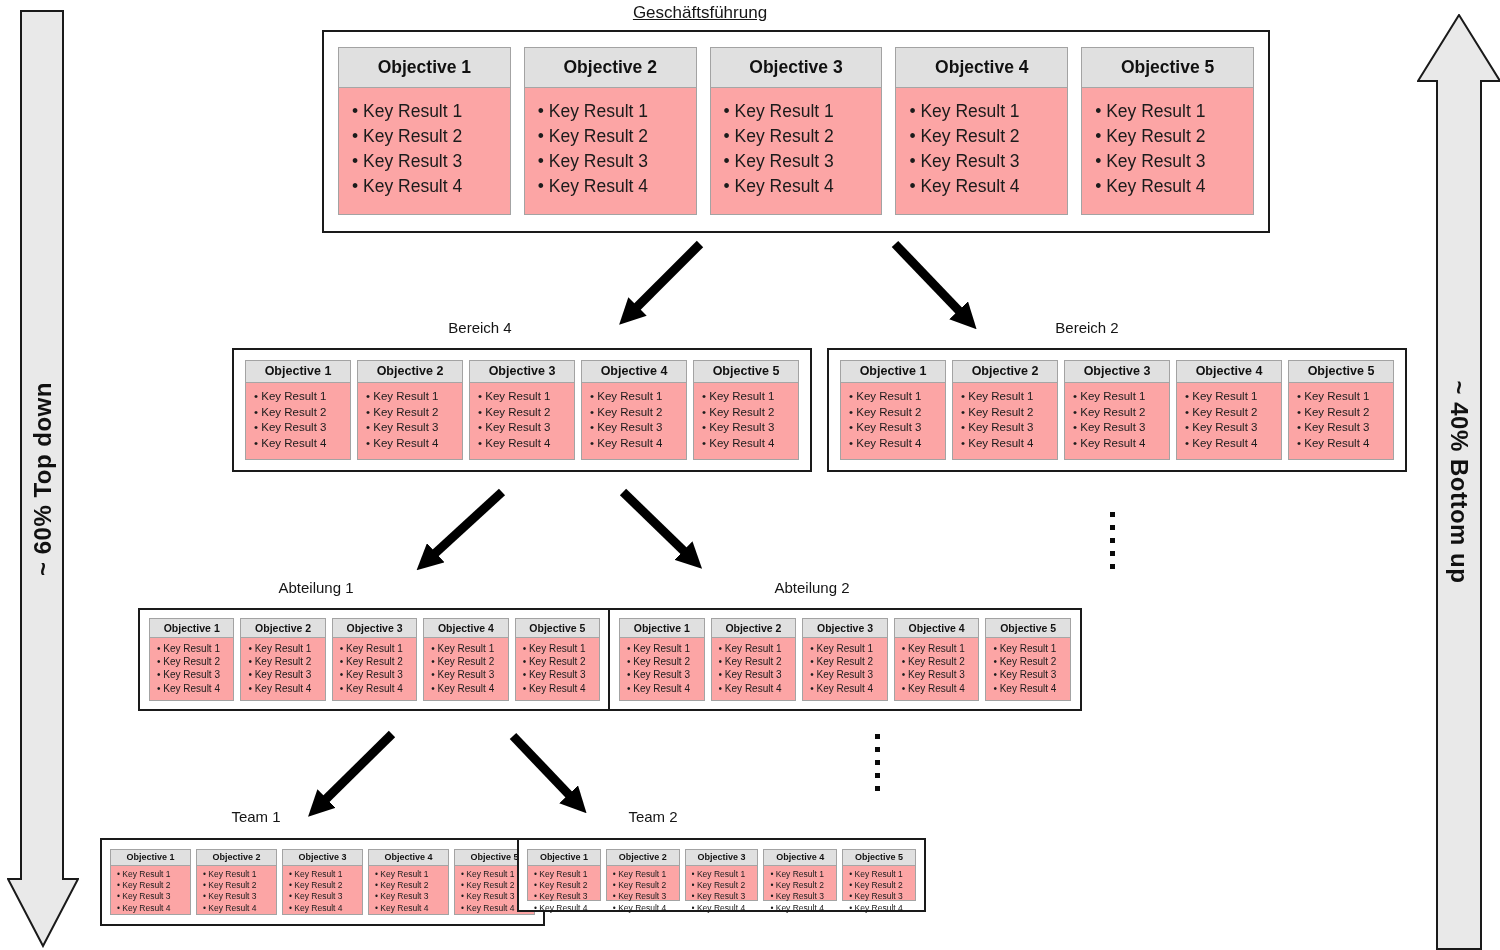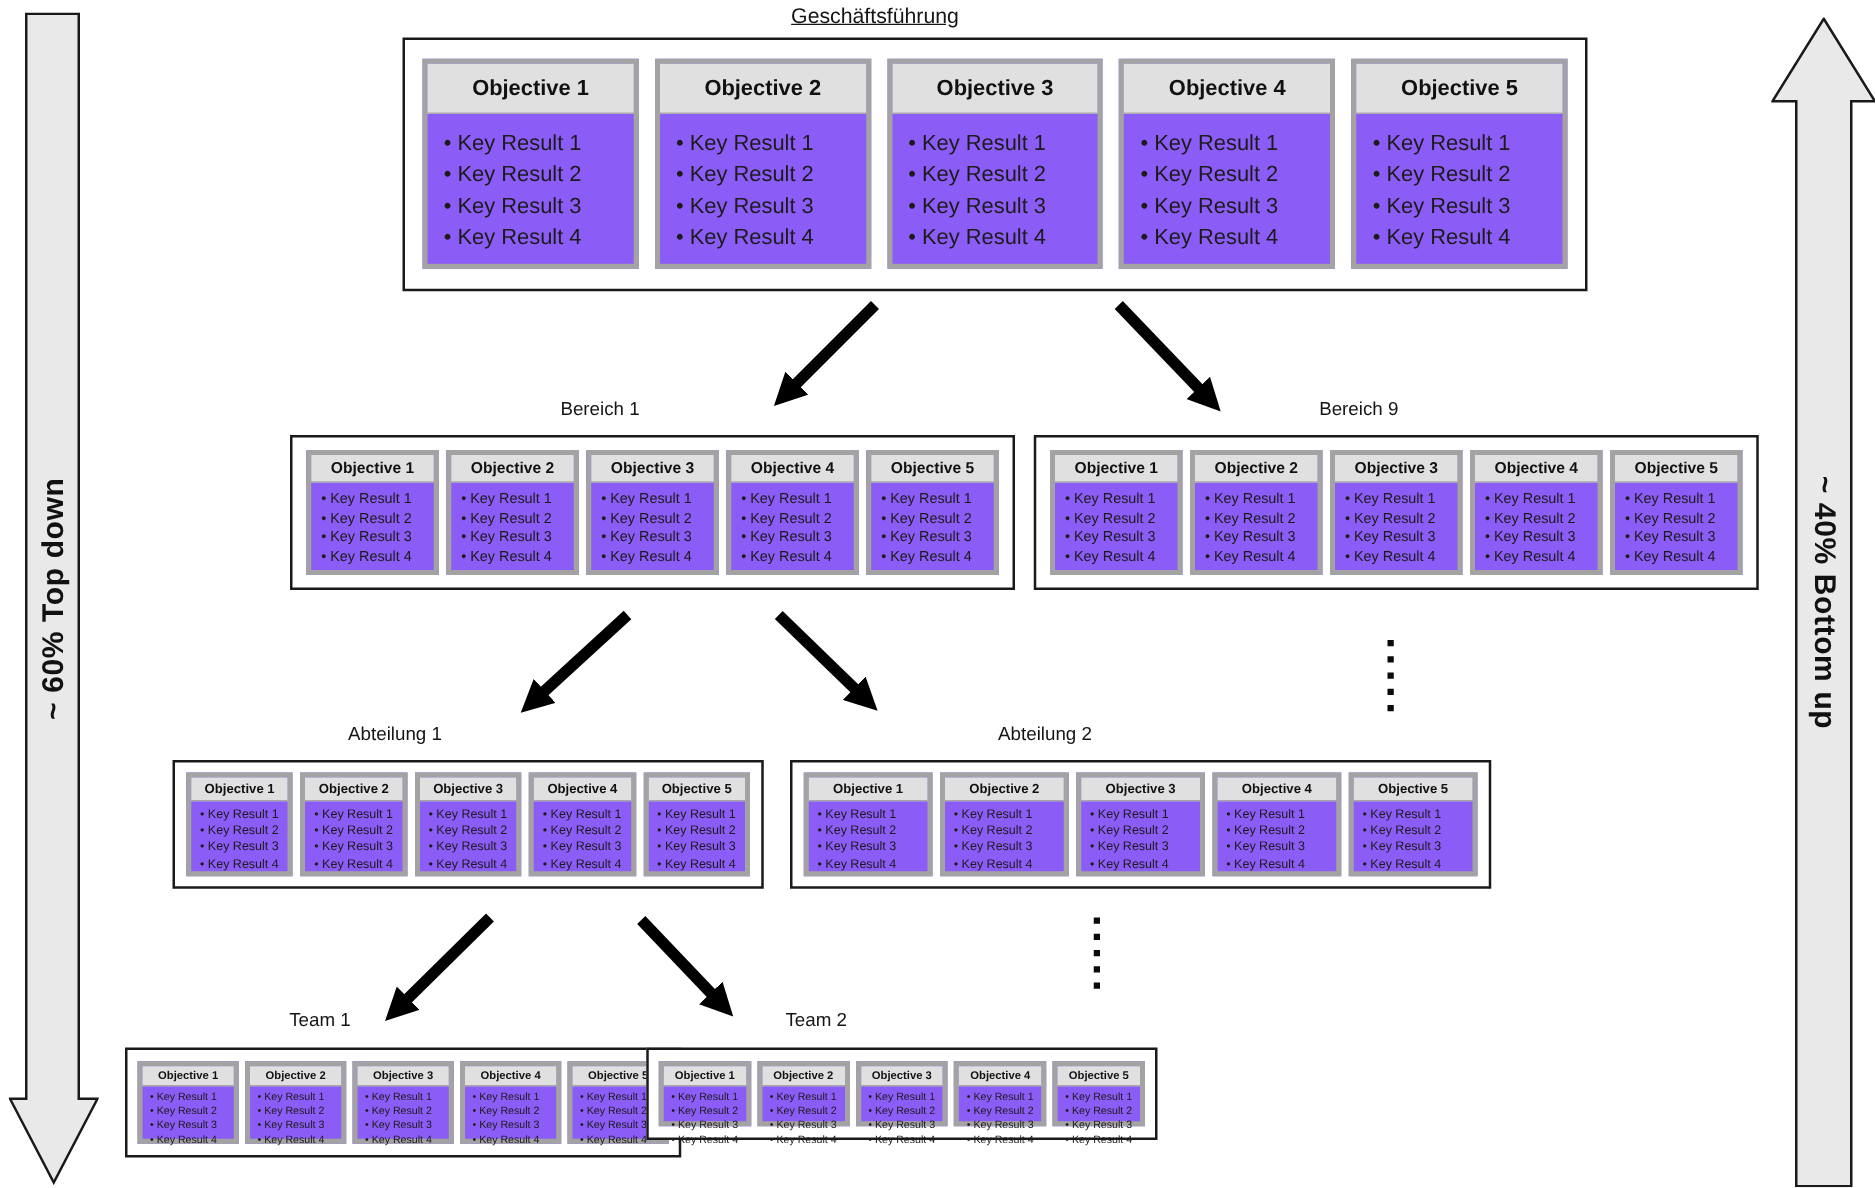--- a/index.html
+++ b/index.html
@@ -24,21 +24,21 @@
     position:absolute;transform:translateX(-50%);white-space:nowrap;color:#151515;
   }
   .lv1 .unit-title{font-size:17px;top:-27px;text-decoration:underline;}
   .lv2 .unit-title,.lv3 .unit-title{font-size:15px;top:-29px;}
   .lv4 .unit-title{font-size:15px;top:-30px;}
   .unit-box{
     position:absolute;inset:0;background:#fff;border:2px solid #1a1a1a;
     display:flex;box-sizing:border-box;
   }
   .card{
-    flex:1 1 0;border:4px solid #a3a3a3;background:#8b5cf6;
+    flex:1 1 0;border:1px solid #a3a3a3;background:#fca5a5;
     display:flex;flex-direction:column;box-sizing:border-box;min-width:0;
   }
   .card-header{
     background:#e0e0e0;border-bottom:1px solid #a6a6a6;
     text-align:center;font-weight:bold;color:#111;flex:0 0 auto;
   }
   .card-body{flex:1 1 auto;color:#1b1b1b;}
   .kr{white-space:nowrap;overflow:hidden;}
   
   .lv1 .unit-box{padding:15px 14px 16px 14px;gap:13px;}
@@ -142,21 +142,21 @@
             <div class="kr">• Key Result 1</div>
             <div class="kr">• Key Result 2</div>
             <div class="kr">• Key Result 3</div>
             <div class="kr">• Key Result 4</div>
           </div>
         </div>
       </div>
   </section>
 
   <section class="unit lv2" style="left:232px;top:348px;width:580px;height:124px;">
-    <div class="unit-title" style="left:248px;">Bereich 1</div>
+    <div class="unit-title" style="left:248px;">Bereich 4</div>
     <div class="unit-box">
         <div class="card">
           <div class="card-header">Objective 1</div>
           <div class="card-body">
             <div class="kr">• Key Result 1</div>
             <div class="kr">• Key Result 2</div>
             <div class="kr">• Key Result 3</div>
             <div class="kr">• Key Result 4</div>
           </div>
         </div>
@@ -193,21 +193,21 @@
             <div class="kr">• Key Result 1</div>
             <div class="kr">• Key Result 2</div>
             <div class="kr">• Key Result 3</div>
             <div class="kr">• Key Result 4</div>
           </div>
         </div>
       </div>
   </section>
 
   <section class="unit lv2" style="left:827px;top:348px;width:580px;height:124px;">
-    <div class="unit-title" style="left:260px;">Bereich 9</div>
+    <div class="unit-title" style="left:260px;">Bereich 2</div>
     <div class="unit-box">
         <div class="card">
           <div class="card-header">Objective 1</div>
           <div class="card-body">
             <div class="kr">• Key Result 1</div>
             <div class="kr">• Key Result 2</div>
             <div class="kr">• Key Result 3</div>
             <div class="kr">• Key Result 4</div>
           </div>
         </div>
@@ -294,21 +294,21 @@
           <div class="card-body">
             <div class="kr">• Key Result 1</div>
             <div class="kr">• Key Result 2</div>
             <div class="kr">• Key Result 3</div>
             <div class="kr">• Key Result 4</div>
           </div>
         </div>
       </div>
   </section>
 
-  <section class="unit lv3" style="left:632px;top:608px;width:561px;height:103px;">
+  <section class="unit lv3" style="left:608px;top:608px;width:474px;height:103px;">
     <div class="unit-title" style="left:204px;">Abteilung 2</div>
     <div class="unit-box">
         <div class="card">
           <div class="card-header">Objective 1</div>
           <div class="card-body">
             <div class="kr">• Key Result 1</div>
             <div class="kr">• Key Result 2</div>
             <div class="kr">• Key Result 3</div>
             <div class="kr">• Key Result 4</div>
           </div>

